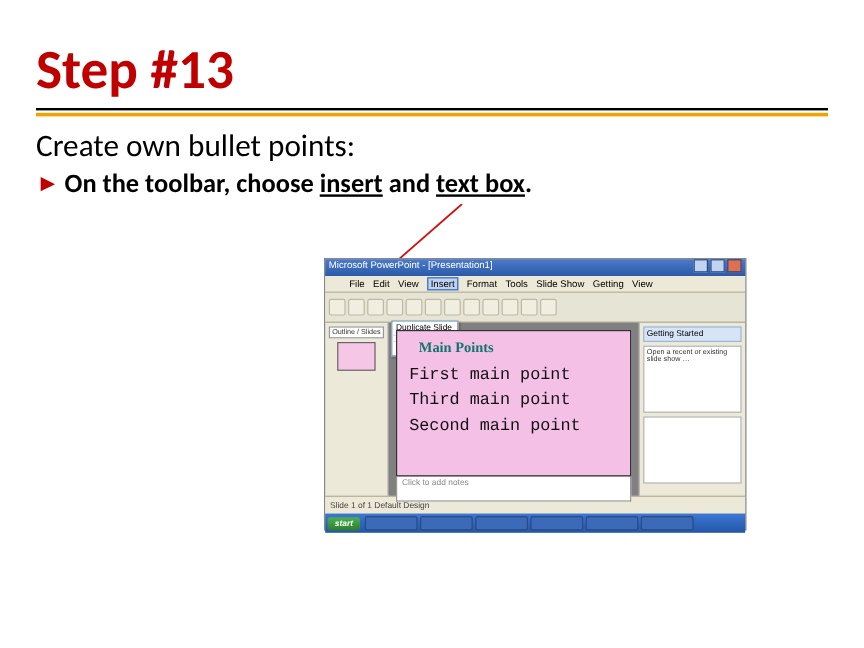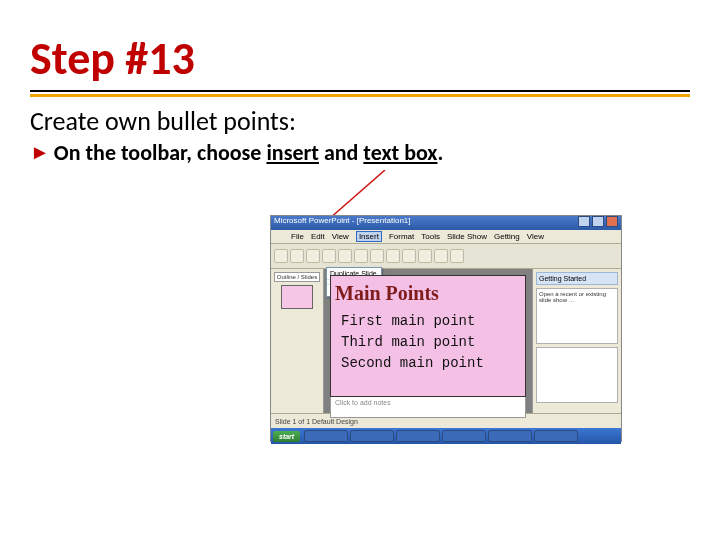--- a/index.html
+++ b/index.html
@@ -161,24 +161,24 @@
     font-size: 7px;
   }
   .dropdown .dd-item {
     padding: 2px 3px;
     border-bottom: 1px solid #e0e0e0;
     white-space: nowrap;
   }
   .dropdown .dd-item:last-child { border-bottom: none; }
   .slide-title {
     font-family: 'Times New Roman', serif;
-    color: #7f1d1d;
+    color: #0f766e;
     font-weight: 700;
-    font-size: 20px;
-    padding: 6px 8px 2px 4px;
+    font-size: 12px;
+    padding: 6px 8px 2px 18px;
   }
   .slide-body {
     font-family: Liberation Mono, monospace;
     font-size: 14px;
     padding: 4px 10px;
     line-height: 1.5;
     color: #111;
   }
   .notes {
     margin: 0 6px;

